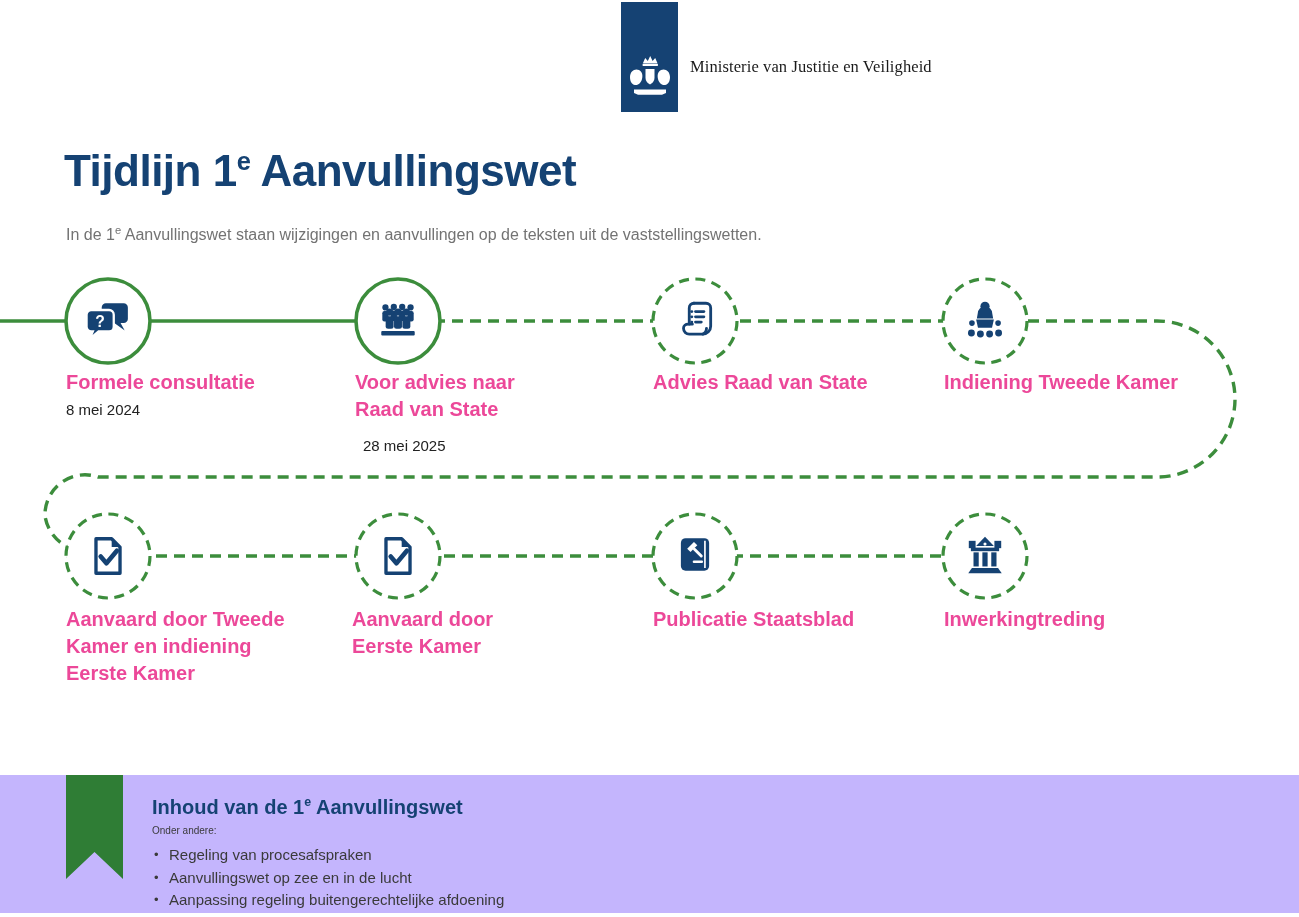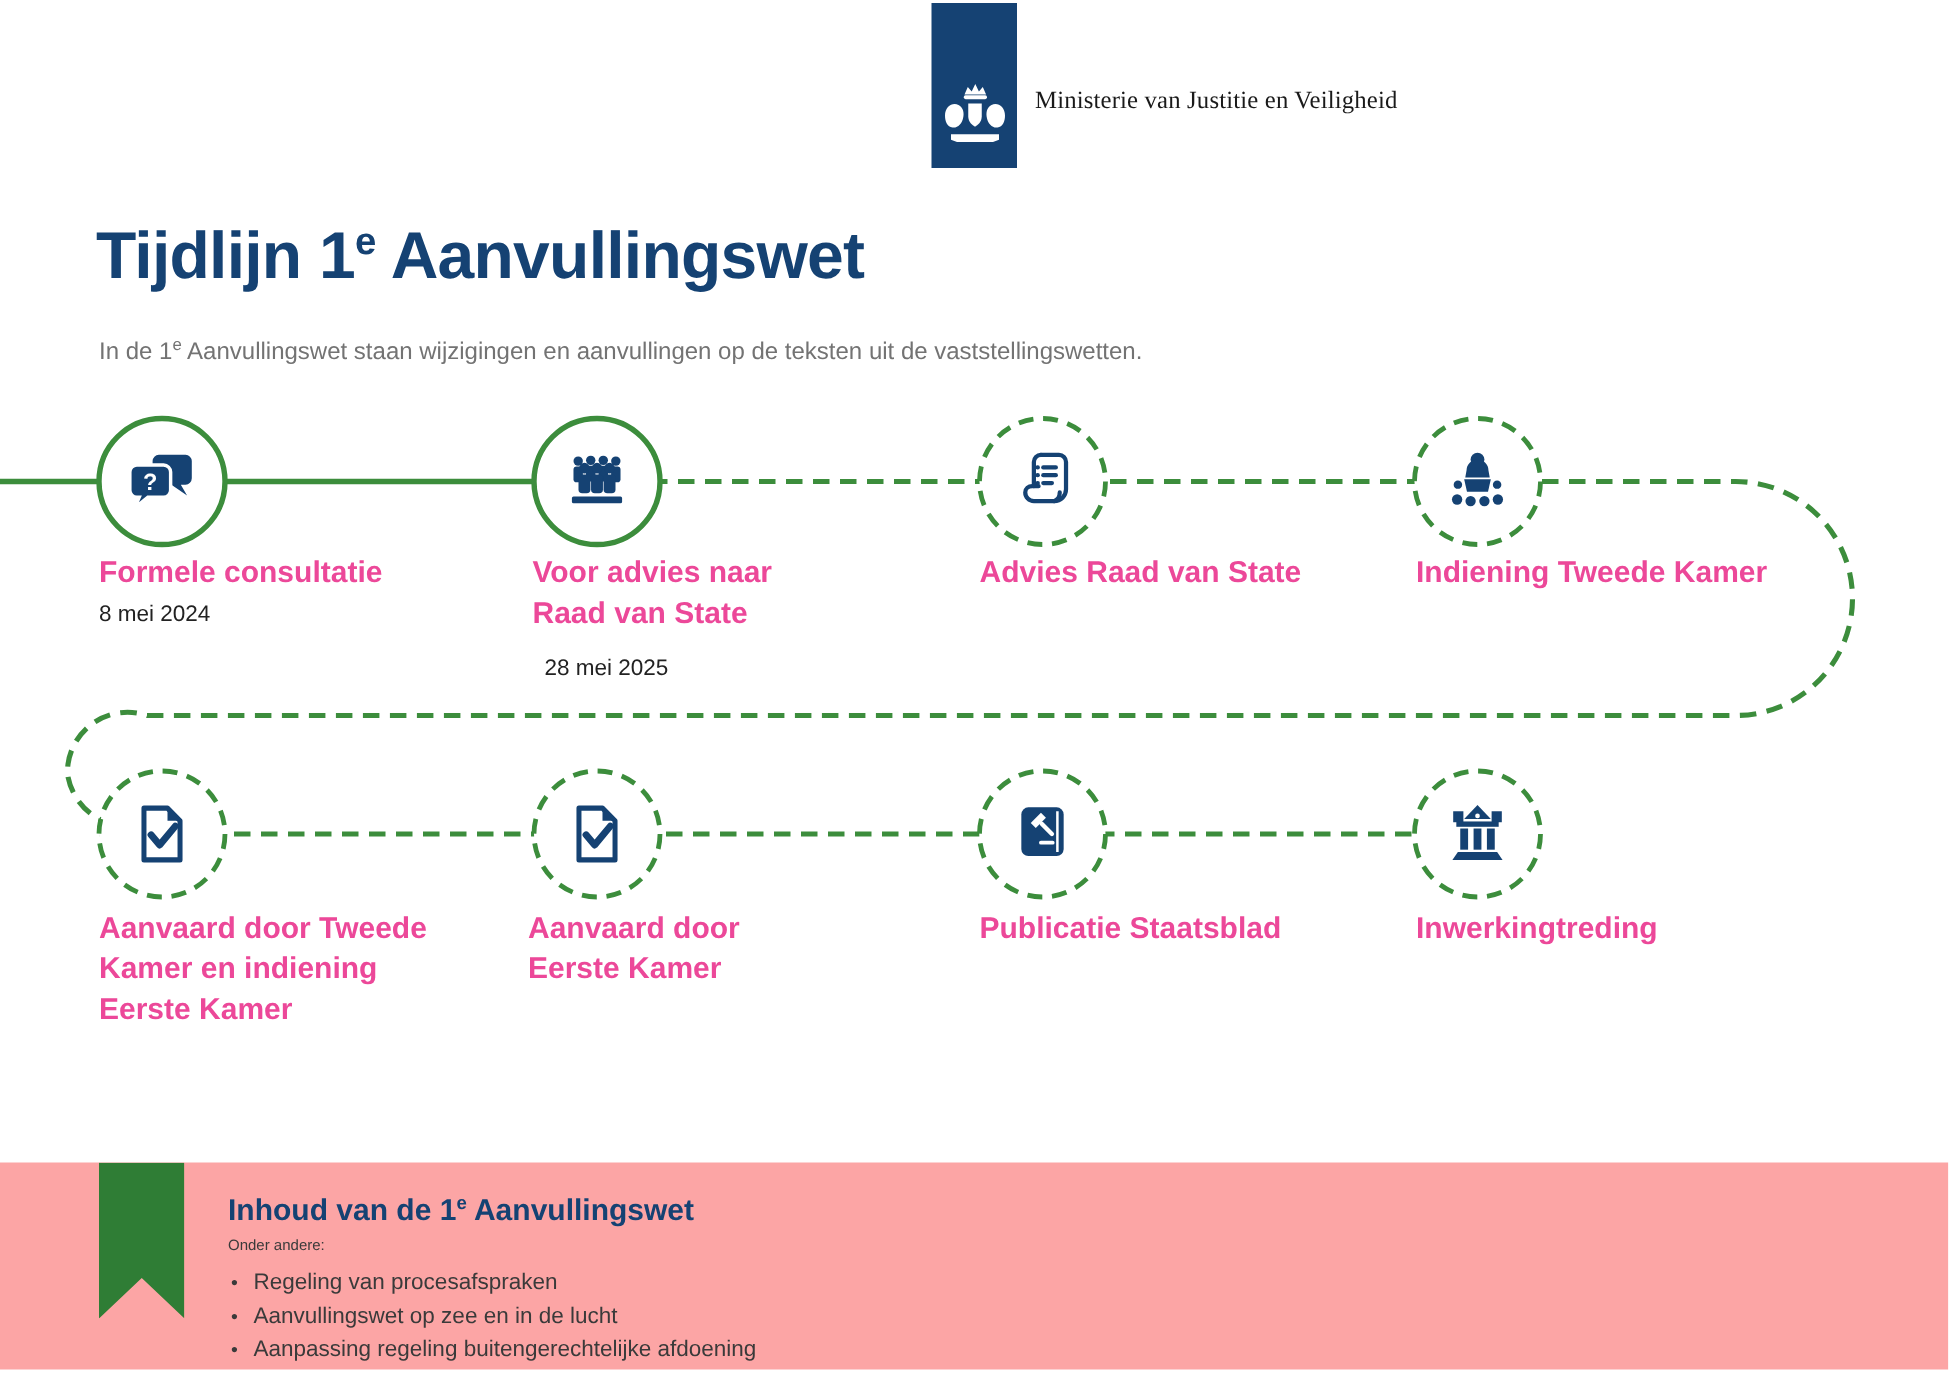--- a/index.html
+++ b/index.html
@@ -33,21 +33,21 @@
   .node svg.glyph{position:absolute;left:23px;top:23px;}
   .step-label{
     position:absolute;color:#ec4899;font-size:20px;font-weight:bold;
     line-height:27px;white-space:pre-line;
   }
   .step-date{
     position:absolute;color:#222222;font-size:15px;
   }
   
   .content-box{
-    position:absolute;left:0;top:775px;width:1299px;height:138px;background:#fca5a5;
+    position:absolute;left:0;top:775px;width:1299px;height:138px;background:#c4b5fd;
   }
   .ribbon{
     position:absolute;left:66px;top:0;width:57px;height:104px;background:#2f7d35;
     clip-path:polygon(0 0,100% 0,100% 100%,50% 74%,0 100%);
   }
   .box-heading{
     position:absolute;left:152px;top:20px;margin:0;color:#154273;
     font-size:20px;font-weight:bold;
   }
   .box-heading sup{font-size:62%;vertical-align:super;}

